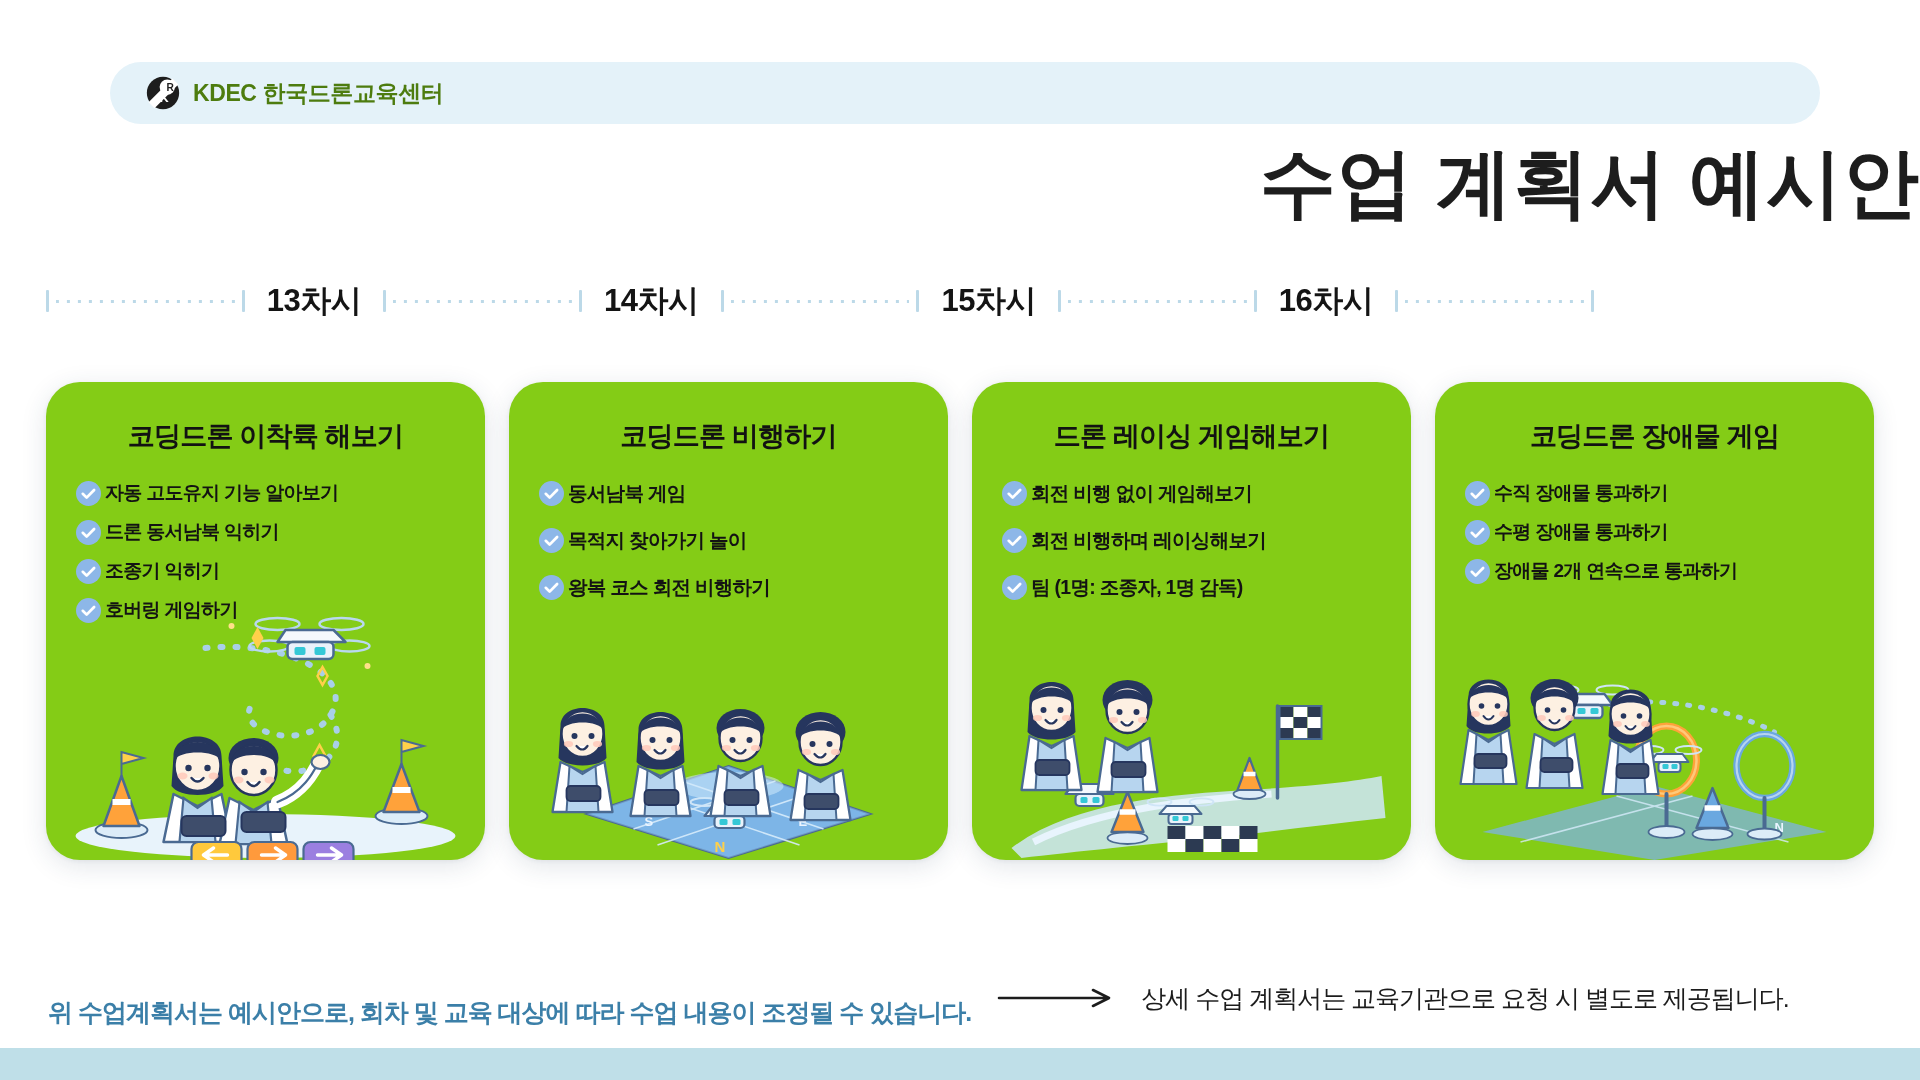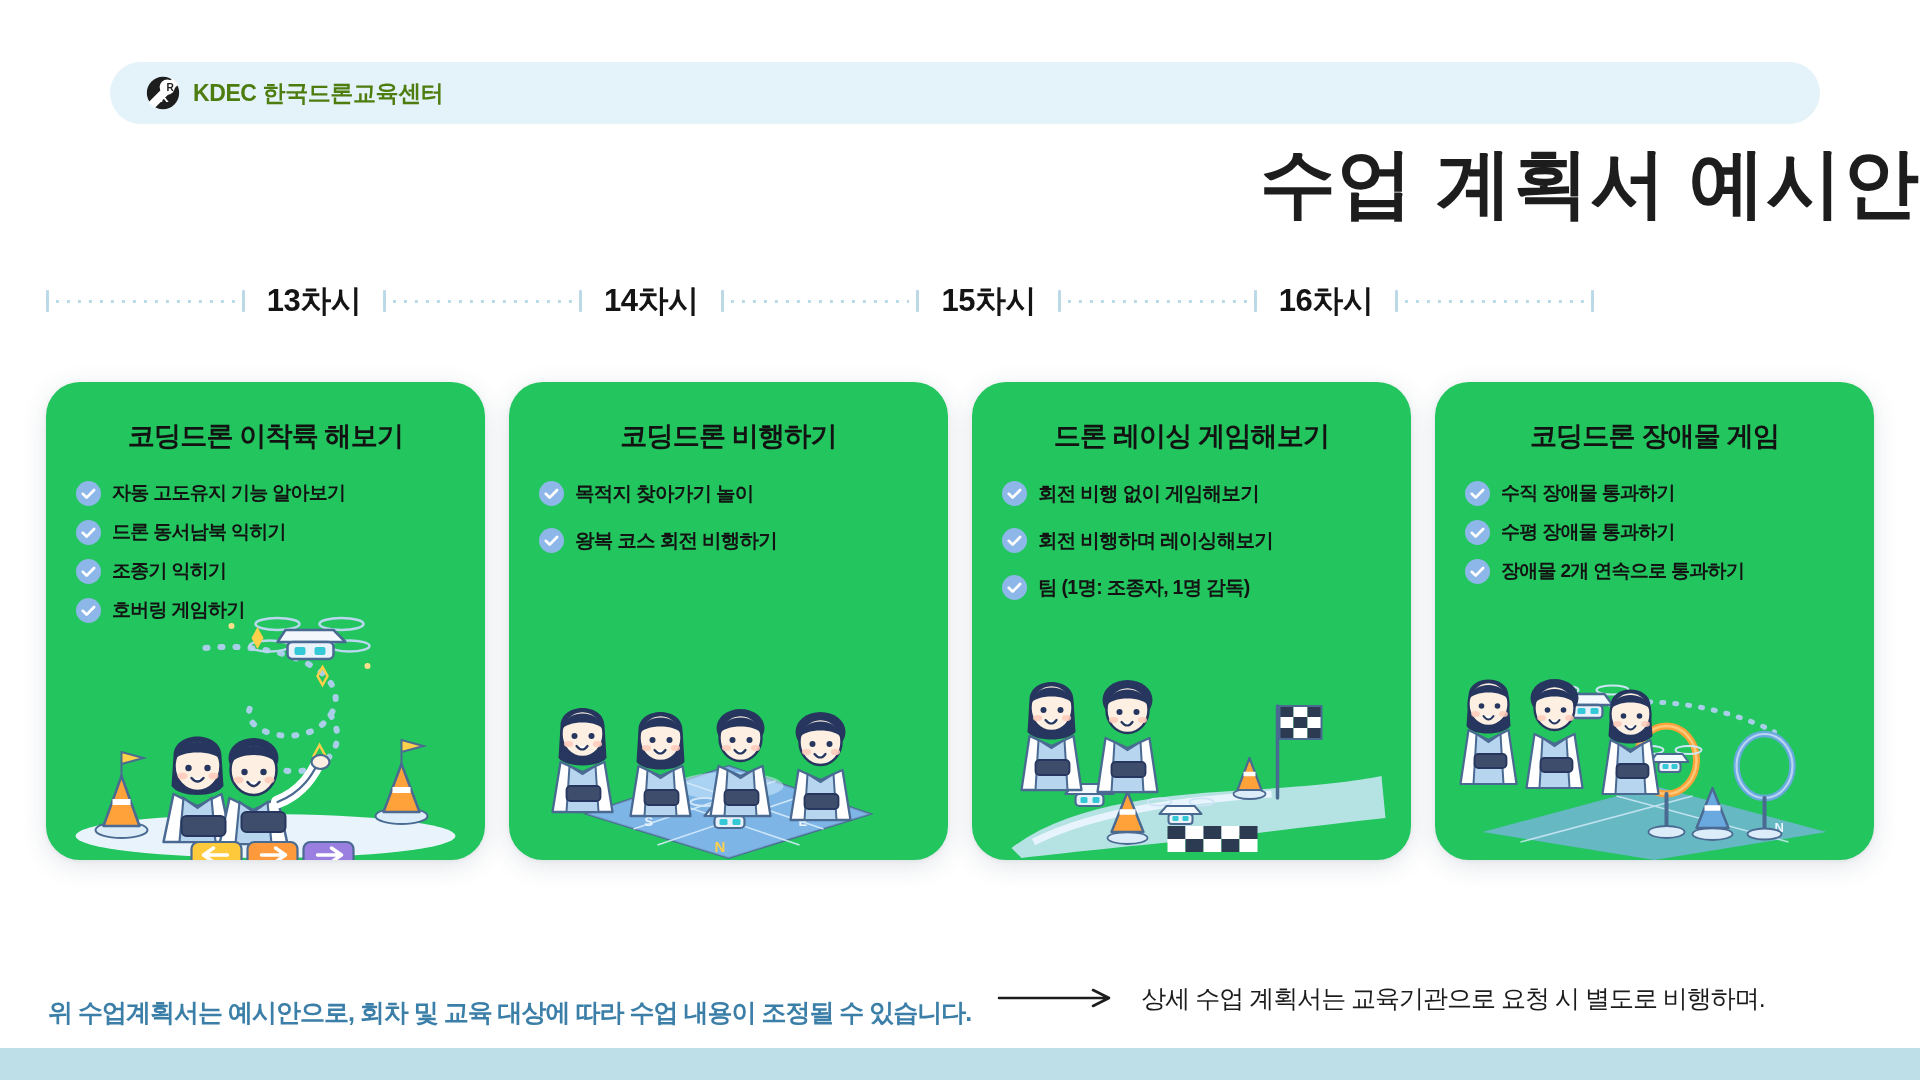--- a/index.html
+++ b/index.html
@@ -59,39 +59,39 @@
 
   
   .cards{
     position:absolute; top:382px; left:46px;
     width:1828px; height:478px;
     display:flex; gap:24px;
   }
   .card{
     position:relative;
     flex:1 1 0;
-    background:#22c55e;
+    background:#84cc16;
     border-radius:34px;
     box-shadow:0 6px 26px rgba(40,60,90,0.135), 0 1px 4px rgba(40,60,90,0.07);
     overflow:hidden;
   }
   .card-title{
     margin-top:36px;
     text-align:center;
     font-size:27px; font-weight:bold; color:#121212;
     letter-spacing:-0.8px;
   }
   .card-list{
     margin:26px 0 0 30px;
     list-style:none;
     position:relative; z-index:3;
   }
   .card-list li{
     display:flex; align-items:center;
-    gap:11px;
+    gap:4px;
     margin-bottom:20px;
   }
   .check-icon{
     flex:0 0 25px; width:25px; height:25px; display:block;
   }
   .item-text{
     font-size:19.5px; font-weight:bold; color:#131313;
     letter-spacing:-0.7px; white-space:nowrap;
   }
   .card.dense .card-list li{ margin-bottom:13px; }
@@ -306,20 +306,29 @@
   <div class="card">
     <div class="card-title">코딩드론 비행하기</div>
     <ul class="card-list">
       <li>
         <span class="check-icon">
           <svg viewBox="0 0 24 24">
               <circle cx="12" cy="12" r="12" fill="#8db7e8"></circle>
               <path d="M6.5 12.3 L10.2 16 L17.4 8.6" stroke="#fff" stroke-width="2.6" fill="none" stroke-linecap="round" stroke-linejoin="round"></path>
             </svg>
         </span>
+        <span class="item-text">동서남북 게임</span>
+      </li>
+      <li>
+        <span class="check-icon">
+          <svg viewBox="0 0 24 24">
+              <circle cx="12" cy="12" r="12" fill="#8db7e8"></circle>
+              <path d="M6.5 12.3 L10.2 16 L17.4 8.6" stroke="#fff" stroke-width="2.6" fill="none" stroke-linecap="round" stroke-linejoin="round"></path>
+            </svg>
+        </span>
         <span class="item-text">목적지 찾아가기 놀이</span>
       </li>
       <li>
         <span class="check-icon">
           <svg viewBox="0 0 24 24">
               <circle cx="12" cy="12" r="12" fill="#8db7e8"></circle>
               <path d="M6.5 12.3 L10.2 16 L17.4 8.6" stroke="#fff" stroke-width="2.6" fill="none" stroke-linecap="round" stroke-linejoin="round"></path>
             </svg>
         </span>
         <span class="item-text">왕복 코스 회전 비행하기</span>
@@ -649,17 +658,17 @@
 
 </div>
 
 <div class="footer">
   <span class="footer-note">위 수업계획서는 예시안으로, 회차 및 교육 대상에 따라 수업 내용이 조정될 수 있습니다.</span>
   <span class="footer-arrow">
     <svg width="118" height="22" viewBox="0 0 118 22" xmlns="http://www.w3.org/2000/svg">
       <path d="M2 11 L108 11 M96 3 L112 11 L96 19" stroke="#1c1c1c" stroke-width="2.6" fill="none" stroke-linecap="round" stroke-linejoin="round"></path>
     </svg>
   </span>
-  <span class="footer-detail">상세 수업 계획서는 교육기관으로 요청 시 별도로 비행하며.</span>
+  <span class="footer-detail">상세 수업 계획서는 교육기관으로 요청 시 별도로 제공됩니다.</span>
   <span class="footer-spacer"></span>
 </div>
 
 <div class="bottom-bar"></div>
 
 </body></html>

